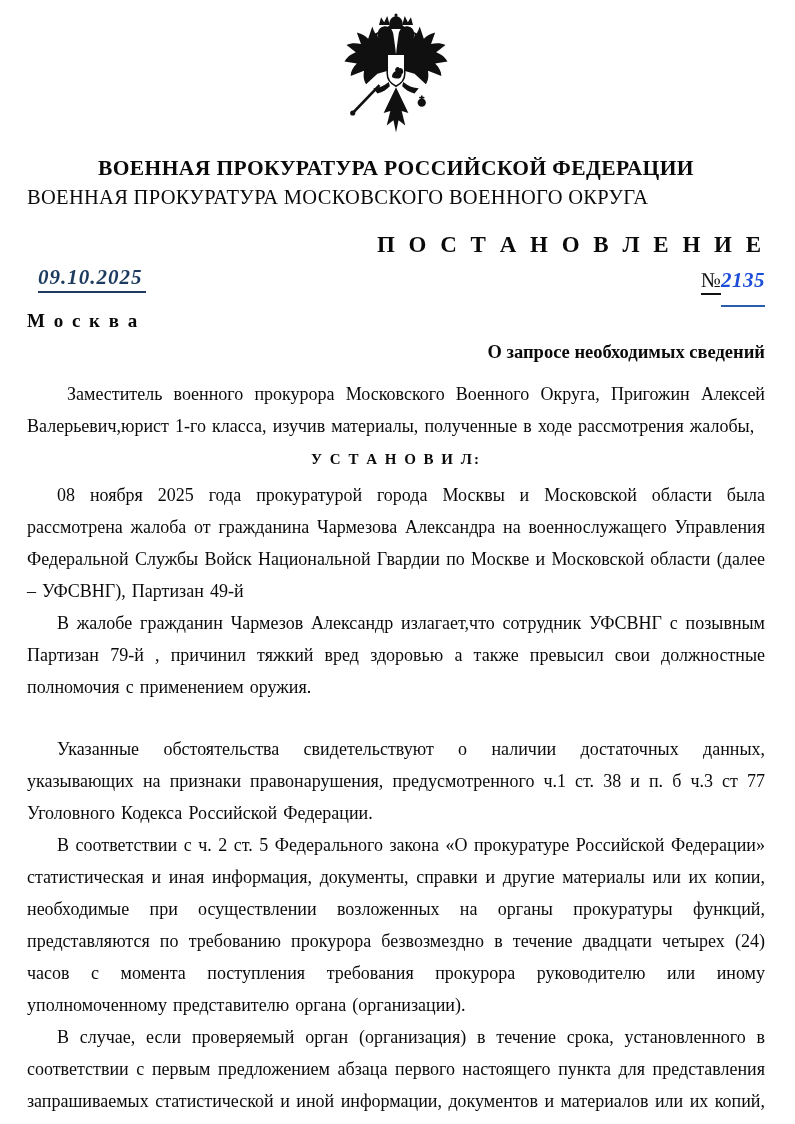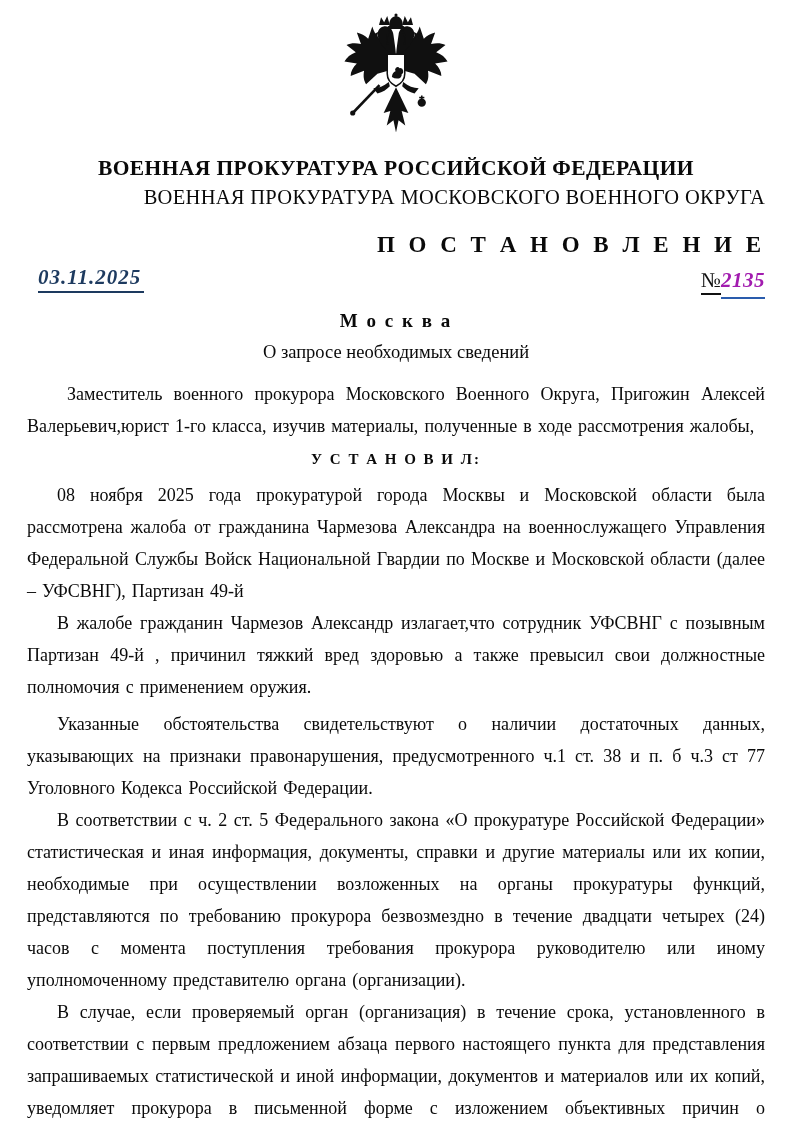--- a/index.html
+++ b/index.html
@@ -18,21 +18,21 @@
   .emblem-wrap { text-align: center; margin: 0 auto; line-height: 0; }
   .org-line1 {
     margin: 10px 0 0 0;
     text-align: center;
     font-size: 21.5px;
     font-weight: bold;
     letter-spacing: 0.4px;
   }
   .org-line2 {
     margin: 5px 0 0 0;
-    text-align: right;
+    text-align: left;
     font-size: 20.5px;
     font-weight: normal;
     letter-spacing: 0.3px;
   }
   .doc-type {
     margin: 23px 0 0 0;
     text-align: right;
     font-size: 23px;
     font-weight: bold;
     letter-spacing: 4px;
@@ -57,50 +57,49 @@
   .number-sign {
     font-size: 21px;
     color: #111111;
     border-bottom: 2px solid #111111;
     padding-bottom: 1px;
   }
   .number-value {
     font-size: 21px;
     font-style: italic;
     font-weight: bold;
-    color: #a21caf;
+    color: #1d4ed8;
     border-bottom: 2px solid #2a5cad;
-    padding-bottom: 5px;
+    padding-bottom: 13px;
     letter-spacing: 0.5px;
   }
   .city {
     margin-top: 17px;
-    text-align: center;
     font-size: 19px;
     font-weight: bold;
     letter-spacing: 2px;
   }
   .subject {
     margin-top: 10px;
-    text-align: center;
+    text-align: right;
     font-size: 18.5px;
-    font-weight: normal;
+    font-weight: bold;
   }
   .body-text { margin-top: 15px; }
   .para {
     margin: 0;
     font-size: 18px;
     line-height: 32px;
     text-align: justify;
     text-align-last: left;
     text-indent: 40px;
     word-spacing: 0.09em;
   }
   .para.indent-sm { text-indent: 30px; }
-  .para.gap-before { margin-top: 5px; }
+  .para.gap-before { margin-top: 30px; }
   .resolution-heading {
     margin: 9px 0 11px 0;
     text-align: center;
     font-size: 15px;
     font-weight: bold;
     letter-spacing: 2px;
   }
 </style>
 </head>
 <body>
@@ -137,32 +136,32 @@
       </g>
     </svg>
   </div>
 
   <h1 class="org-line1">ВОЕННАЯ ПРОКУРАТУРА РОССИЙСКОЙ ФЕДЕРАЦИИ</h1>
   <h2 class="org-line2">ВОЕННАЯ ПРОКУРАТУРА МОСКОВСКОГО ВОЕННОГО ОКРУГА</h2>
 
   <div class="doc-type">П О С Т А Н О В Л Е Н И Е</div>
 
   <div class="meta-row">
-    <span class="doc-date">03.11.2025</span>
+    <span class="doc-date">09.10.2025</span>
     <span class="doc-number"><span class="number-sign">№</span><span class="number-value">2135</span></span>
   </div>
 
   <div class="city">М о с к в а</div>
   <div class="subject">О запросе необходимых сведений</div>
 
   <div class="body-text">
     <p class="para">Заместитель военного прокурора Московского Военного Округа, Пригожин Алексей Валерьевич,юрист 1-го класса, изучив материалы, полученные в ходе рассмотрения жалобы,</p>
 
     <div class="resolution-heading">У С Т А Н О В И Л:</div>
 
     <p class="para indent-sm">08 ноября 2025 года прокуратурой города Москвы и Московской области была рассмотрена жалоба от гражданина Чармезова Александра  на военнослужащего Управления Федеральной Службы Войск Национальной Гвардии по Москве и Московской области (далее – УФСВНГ), Партизан 49-й</p>
-    <p class="para indent-sm">В жалобе гражданин Чармезов Александр излагает,что сотрудник УФСВНГ с позывным Партизан 49-й , причинил тяжкий вред здоровью а также превысил свои должностные полномочия с применением оружия.</p>
+    <p class="para indent-sm">В жалобе гражданин Чармезов Александр излагает,что сотрудник УФСВНГ с позывным Партизан 79-й , причинил тяжкий вред здоровью а также превысил свои должностные полномочия с применением оружия.</p>
     <p class="para indent-sm gap-before">Указанные обстоятельства свидетельствуют о наличии достаточных данных, указывающих на признаки правонарушения, предусмотренного ч.1 ст. 38 и п. б ч.3 ст 77 Уголовного Кодекса Российской Федерации.</p>
     <p class="para indent-sm">В соответствии с ч. 2 ст. 5 Федерального закона «О прокуратуре Российской Федерации» статистическая и иная информация, документы, справки и другие материалы или их копии, необходимые при осуществлении возложенных на органы прокуратуры функций, представляются по требованию прокурора безвозмездно в течение двадцати четырех (24) часов с момента поступления требования прокурора руководителю или иному уполномоченному представителю органа (организации).</p>
     <p class="para indent-sm">В случае, если проверяемый орган (организация) в течение срока, установленного в соответствии с первым предложением абзаца первого настоящего пункта для представления запрашиваемых статистической и иной информации, документов и материалов или их копий, уведомляет прокурора в письменной форме с изложением объективных причин о невозможности представления указанных информации,</p>
   </div>
 
 </div>
 
 </body></html>

